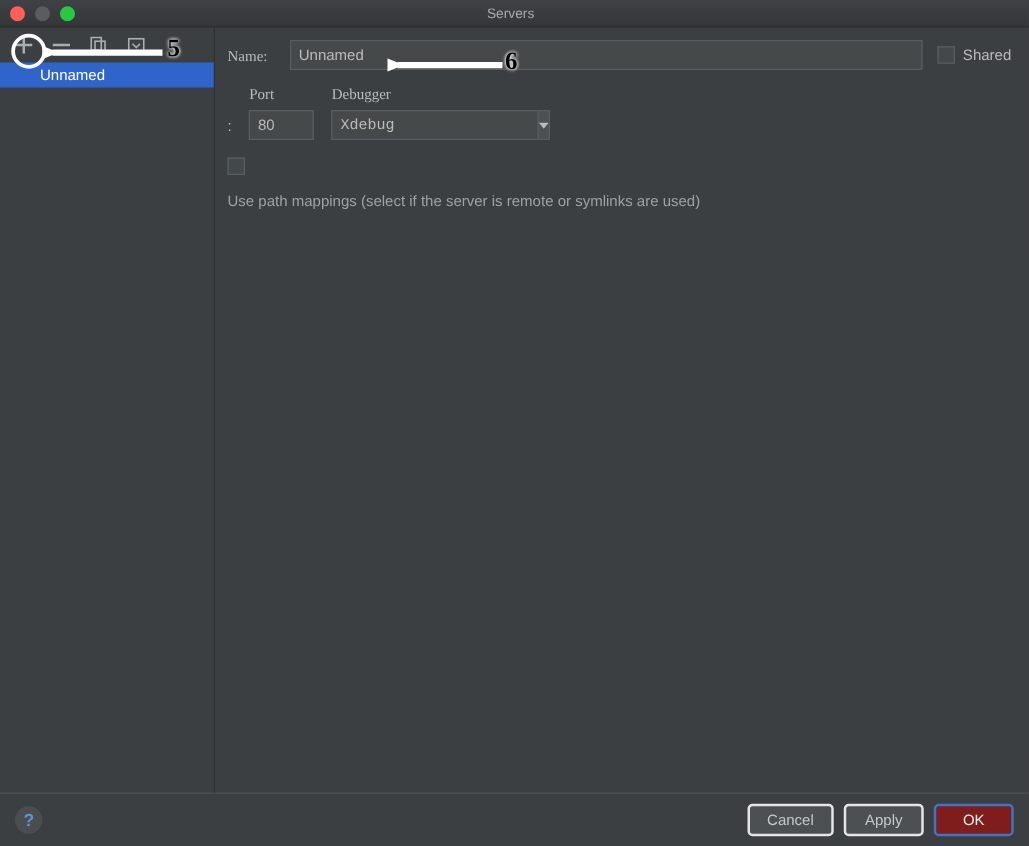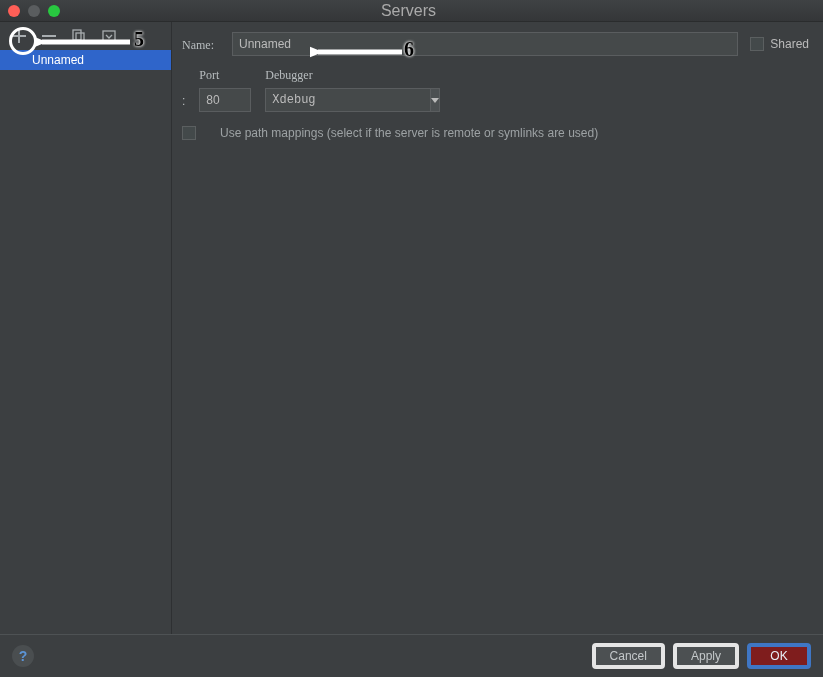--- a/index.html
+++ b/index.html
@@ -39,21 +39,21 @@
       border-radius: 50%;
     }
     .tl-close { background: #ff5f57; }
     .tl-min   { background: #5a5d5f; }
     .tl-max   { background: #28c840; }
     .title-text {
       position: absolute;
       left: 0; right: 6px;
       text-align: center;
       color: #aaaaaa;
-      font-size: 16px;
+      font-size: 11px;
       pointer-events: none;
     }
     
     .content {
       display: flex;
       height: 612px;
     }
     
     .left-panel {
       width: 172px;
@@ -161,22 +161,23 @@
       background: #4c5052;
       border: 1px solid #5a5d5f;
       display: flex;
       align-items: center;
       justify-content: center;
       color: #bbb;
       cursor: pointer;
     }
     .path-row {
       display: flex;
-      gap: 24px;
+      gap: 14px;
       color: #9da2a4;
+      flex-direction: column;
     }
     .path-row .cb {
       width: 14px; height: 14px;
       background: #43494a;
       border: 1px solid #5b5f60;
     }
     
     .footer {
       height: 42px;
       border-top: 1px solid #4e5254;
@@ -198,21 +199,21 @@
       cursor: pointer;
     }
     .footer-buttons {
       display: flex;
       gap: 8px;
     }
     .btn {
       min-width: 64px;
       height: 26px;
       background: #4c5052;
-      border: 4px solid #e5e5e5;
+      border: 2px solid #e5e5e5;
       color: #c4c8ca;
       border-radius: 4px;
       cursor: pointer;
       padding: 0 14px;
     }
     .btn.primary {
       background: #7f1d1d;
       border-color: #3f76c4;
       color: #e8eef5;
     }

